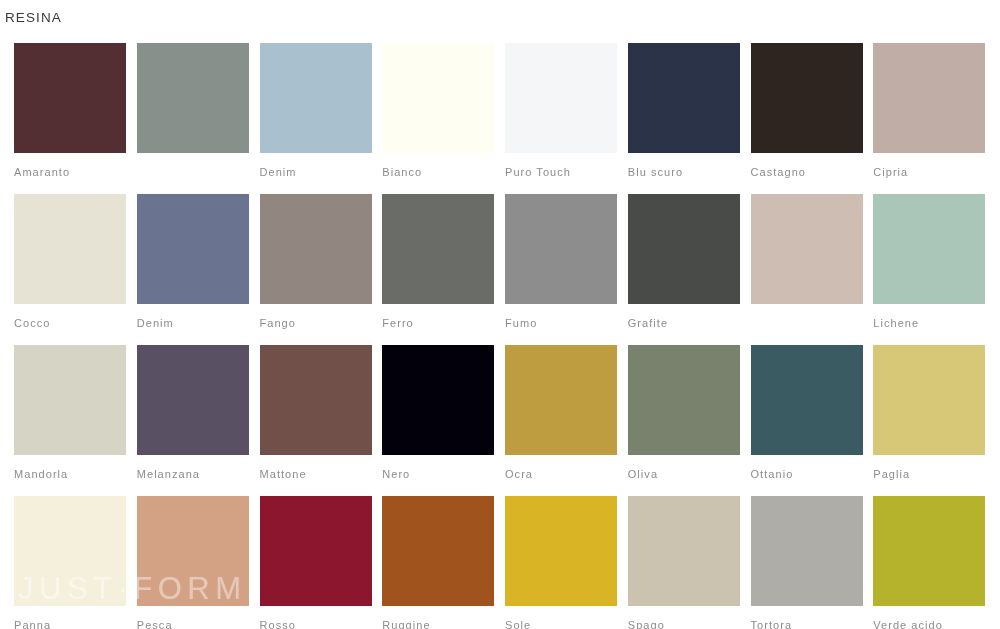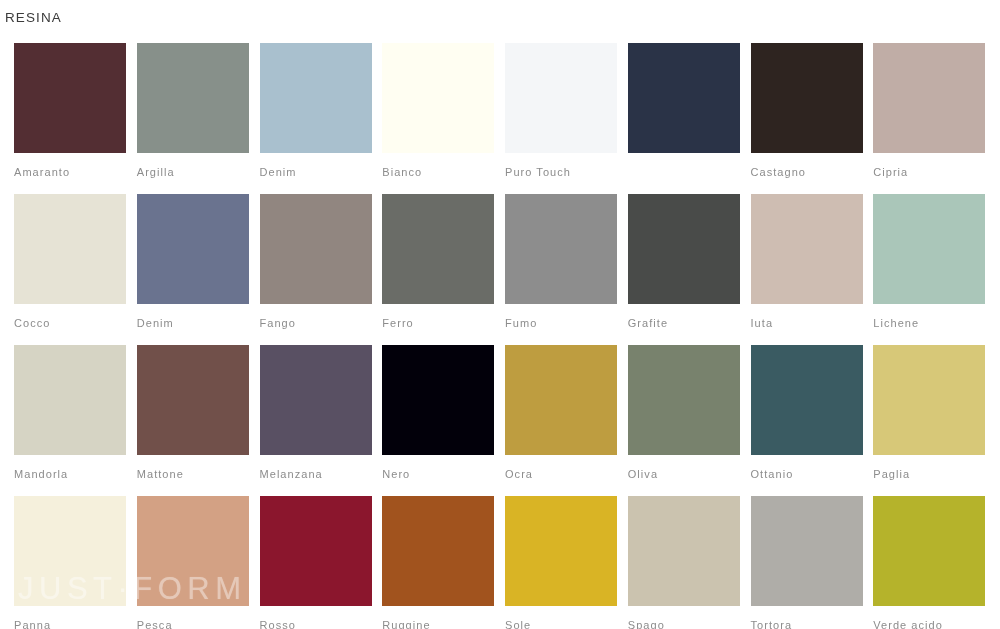--- a/index.html
+++ b/index.html
@@ -92,36 +92,36 @@
 
   <div class="page-title">RESINA</div>
 
   <div class="grid">
       <div class="cell">
         <div class="swatch" title="#532E33" style="background: rgb(83, 46, 51);"></div>
         <div class="swatch-label">Amaranto</div>
       </div>
       <div class="cell">
         <div class="swatch" title="#87908A" style="background: rgb(135, 144, 138);"></div>
-        <div class="swatch-label">Argilla</div>
       </div>
       <div class="cell">
         <div class="swatch" title="#A9C0CE" style="background: rgb(169, 192, 206);"></div>
         <div class="swatch-label">Denim</div>
       </div>
       <div class="cell">
         <div class="swatch" title="#FFFEF2" style="background: rgb(255, 254, 242);"></div>
         <div class="swatch-label">Bianco</div>
       </div>
       <div class="cell">
         <div class="swatch" title="#F4F6F8" style="background: rgb(244, 246, 248);"></div>
         <div class="swatch-label">Puro Touch</div>
       </div>
       <div class="cell">
         <div class="swatch" title="#2A3347" style="background: rgb(42, 51, 71);"></div>
+        <div class="swatch-label">Blu scuro</div>
       </div>
       <div class="cell">
         <div class="swatch" title="#2E2420" style="background: rgb(46, 36, 32);"></div>
         <div class="swatch-label">Castagno</div>
       </div>
       <div class="cell">
         <div class="swatch" title="#C0ADA6" style="background: rgb(192, 173, 166);"></div>
         <div class="swatch-label">Cipria</div>
       </div>
       <div class="cell">
@@ -143,37 +143,36 @@
       <div class="cell">
         <div class="swatch" title="#8D8D8D" style="background: rgb(141, 141, 141);"></div>
         <div class="swatch-label">Fumo</div>
       </div>
       <div class="cell">
         <div class="swatch" title="#494B49" style="background: rgb(73, 75, 73);"></div>
         <div class="swatch-label">Grafite</div>
       </div>
       <div class="cell">
         <div class="swatch" title="#CEBDB2" style="background: rgb(206, 189, 178);"></div>
-        <div class="swatch-label">Iuta</div>
       </div>
       <div class="cell">
         <div class="swatch" title="#AAC6B9" style="background: rgb(170, 198, 185);"></div>
         <div class="swatch-label">Lichene</div>
       </div>
       <div class="cell">
         <div class="swatch" title="#D6D4C4" style="background: rgb(214, 212, 196);"></div>
         <div class="swatch-label">Mandorla</div>
       </div>
       <div class="cell">
+        <div class="swatch" title="#595063" style="background: rgb(89, 80, 99);"></div>
+        <div class="swatch-label">Melanzana</div>
+      </div>
+      <div class="cell">
         <div class="swatch" title="#71504A" style="background: rgb(113, 80, 74);"></div>
         <div class="swatch-label">Mattone</div>
-      </div>
-      <div class="cell">
-        <div class="swatch" title="#595063" style="background: rgb(89, 80, 99);"></div>
-        <div class="swatch-label">Melanzana</div>
       </div>
       <div class="cell">
         <div class="swatch" title="#02000A" style="background: rgb(2, 0, 10);"></div>
         <div class="swatch-label">Nero</div>
       </div>
       <div class="cell">
         <div class="swatch" title="#BE9D40" style="background: rgb(190, 157, 64);"></div>
         <div class="swatch-label">Ocra</div>
       </div>
       <div class="cell">

